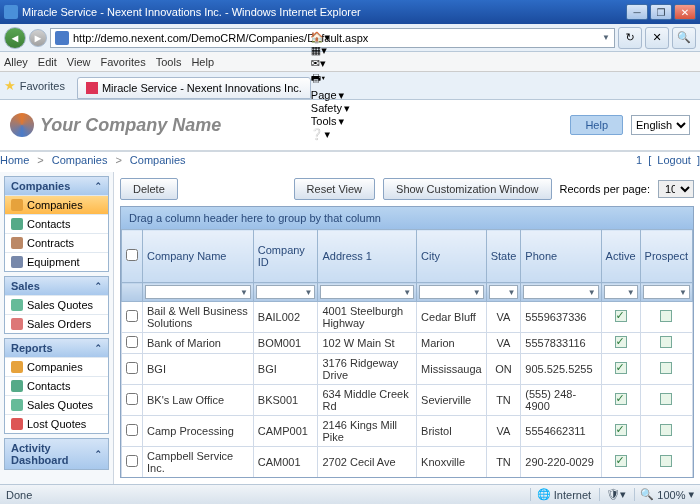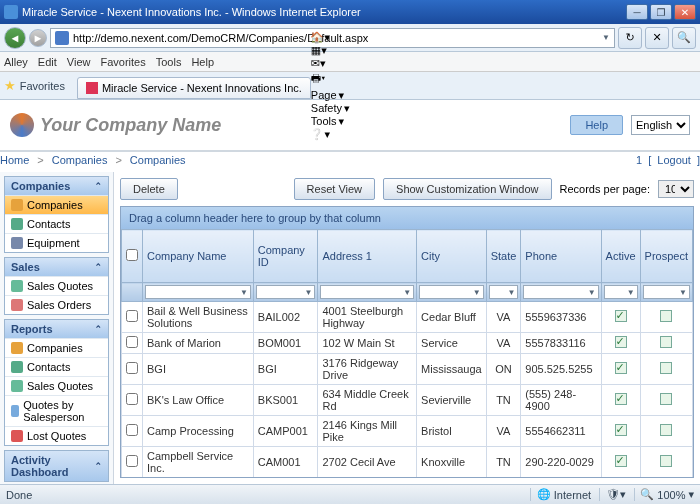--- a/index.html
+++ b/index.html
@@ -152,20 +152,24 @@
           </div>
           <div class="sb-item active">
             <div class="ico" style="background:#e6a23c"></div>
             <span>Companies</span>
           </div>
           <div class="sb-item">
             <div class="ico" style="background:#5a8"></div>
             <span>Contacts</span>
           </div>
           <div class="sb-item">
+            <div class="ico" style="background:#b86"></div>
+            <span>Contracts</span>
+          </div>
+          <div class="sb-item">
             <div class="ico" style="background:#78a"></div>
             <span>Equipment</span>
           </div>
         </div>
         <div class="sb-panel">
           <div class="sb-hdr">
             <span>Sales</span>
             <span class="chev">⌃</span>
           </div>
           <div class="sb-item">
@@ -186,24 +190,20 @@
             <div class="ico" style="background:#e6a23c"></div>
             <span>Companies</span>
           </div>
           <div class="sb-item">
             <div class="ico" style="background:#5a8"></div>
             <span>Contacts</span>
           </div>
           <div class="sb-item">
             <div class="ico" style="background:#6b9"></div>
             <span>Sales Quotes</span>
-          </div>
-          <div class="sb-item">
-            <div class="ico" style="background:#7ad"></div>
-            <span>Quotes by Salesperson</span>
           </div>
           <div class="sb-item">
             <div class="ico" style="background:#d55"></div>
             <span>Lost Quotes</span>
           </div>
         </div>
         <div class="sb-panel">
           <div class="sb-hdr">
             <span>Activity Dashboard</span>
             <span class="chev">⌃</span>
@@ -289,21 +289,21 @@
     <td style="text-align:center">VA</td>
     <td>5559637336</td>
     <td style="text-align:center"><span class="chk on"></span></td>
     <td style="text-align:center"><span class="chk"></span></td>
                 </tr>
                 <tr>
                   <td style="text-align:center"><input type="checkbox" class="cb" style=""></td>
     <td>Bank of Marion</td>
     <td>BOM001</td>
     <td>102 W Main St</td>
-    <td>Service</td>
+    <td>Marion</td>
     <td style="text-align:center">VA</td>
     <td>5557833116</td>
     <td style="text-align:center"><span class="chk on"></span></td>
     <td style="text-align:center"><span class="chk"></span></td>
                 </tr>
                 <tr>
                   <td style="text-align:center"><input type="checkbox" class="cb" style=""></td>
     <td>BGI</td>
     <td>BGI</td>
     <td>3176 Ridgeway Drive</td>

